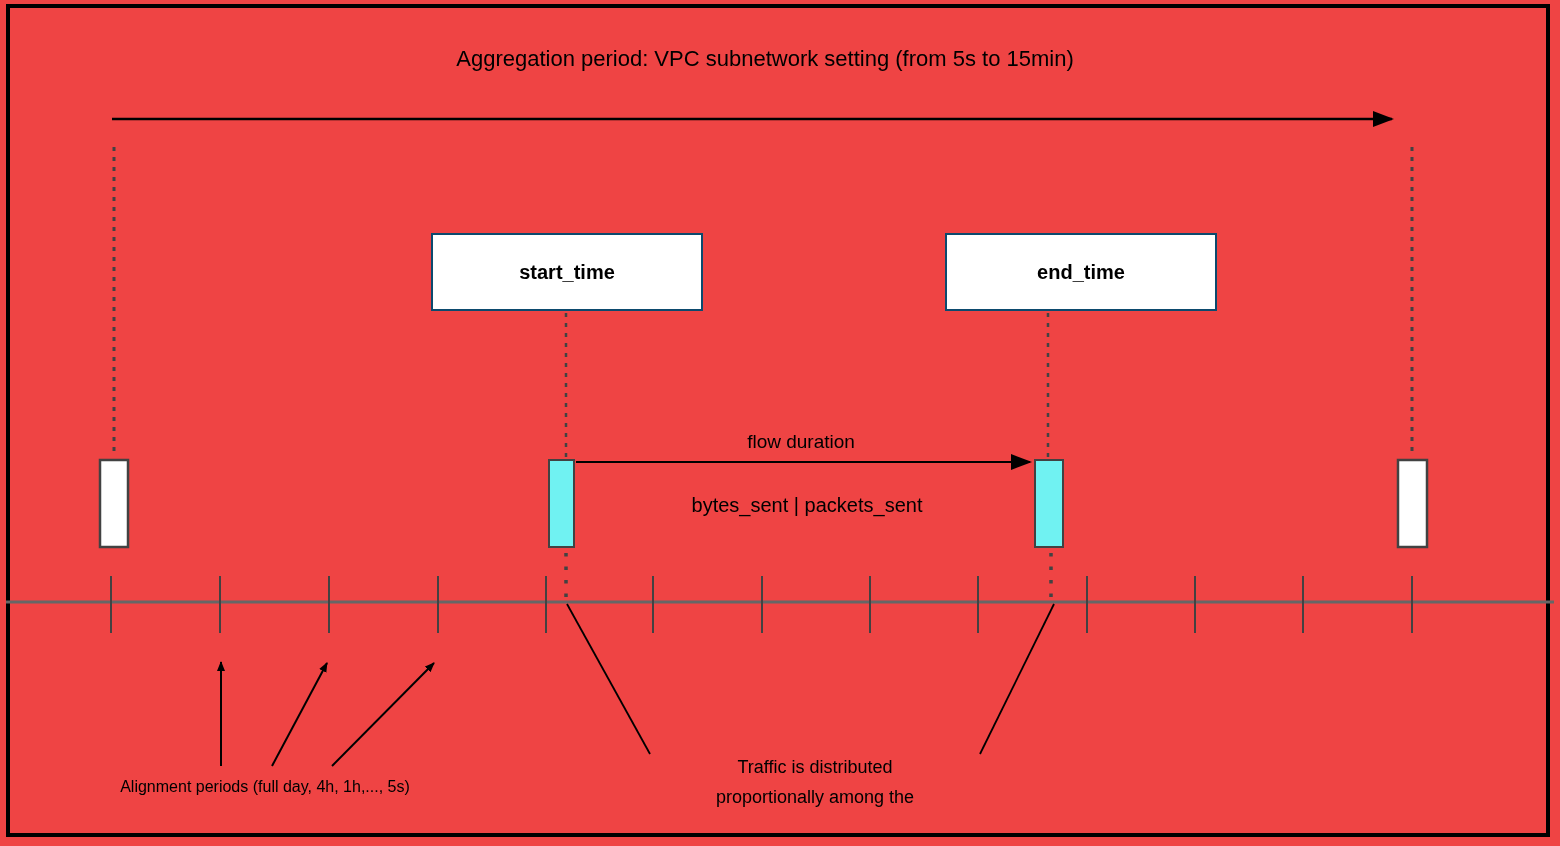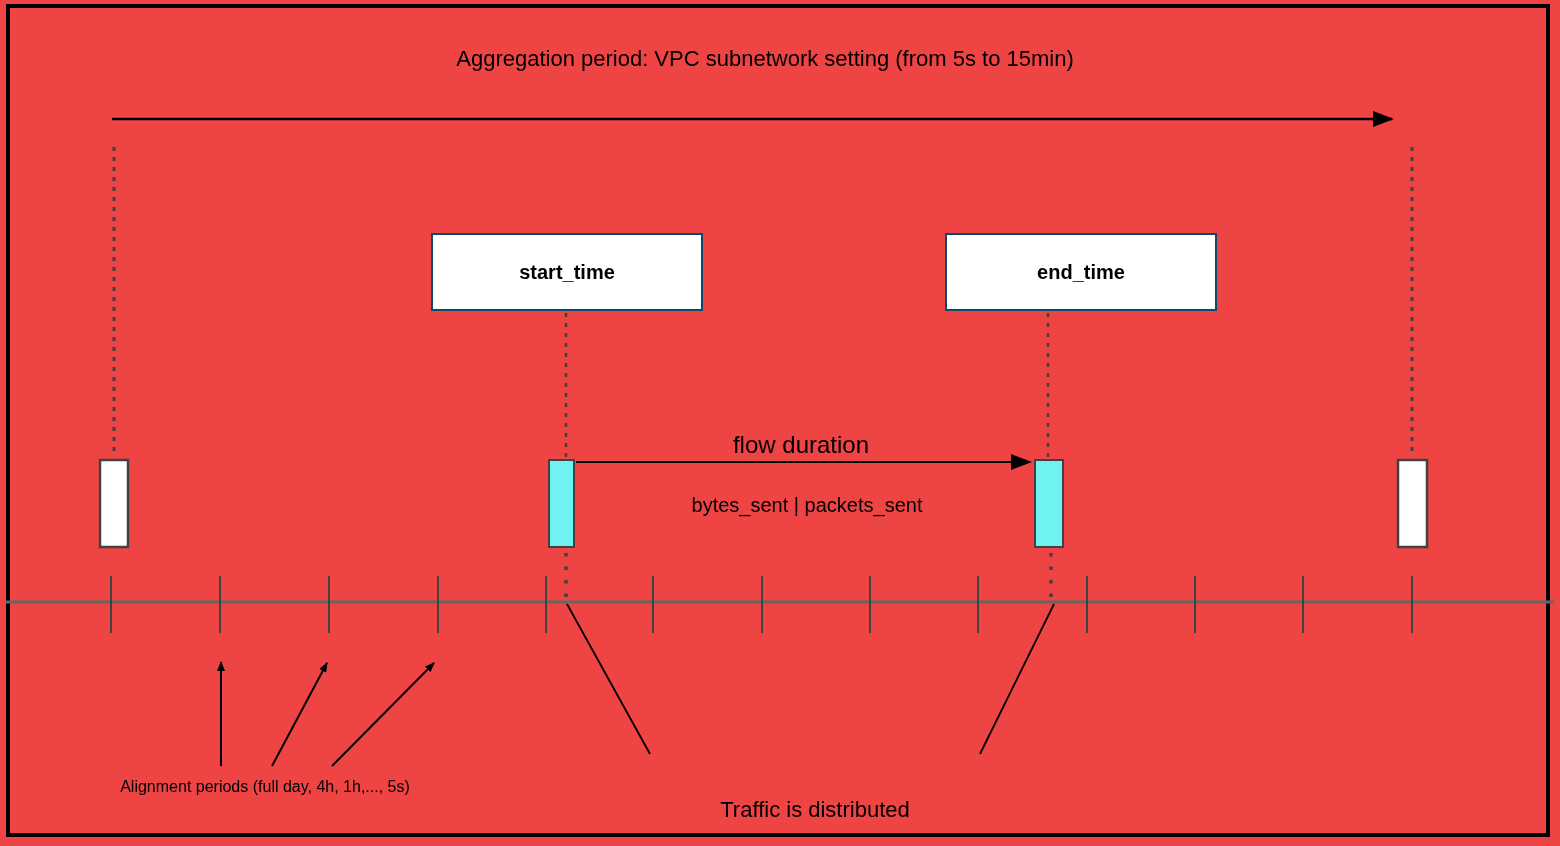--- a/index.html
+++ b/index.html
@@ -12,24 +12,24 @@
   .label{position:absolute;text-align:center;white-space:nowrap;}
   .title{top:46px;left:0;width:1530px;font-size:22px;}
   .timebox{
     position:absolute;top:233px;width:272px;height:78px;background:#fff;
     border:2px solid #0c4a6e;box-sizing:border-box;
     display:flex;align-items:center;justify-content:center;
     font-weight:bold;font-size:20px;
   }
   #start-box{left:431px;}
   #end-box{left:913px;margin-left:32px;}
-  .flow-label{top:431px;left:651px;width:300px;font-size:24px;}
+  .flow-label{top:431px;left:651px;width:300px;font-size:19px;}
   .metrics-label{top:494px;left:657px;width:300px;font-size:20px;font-weight:normal;}
   .alignment-label{top:778px;left:15px;width:500px;font-size:16px;}
-  .traffic-note{top:795px;left:665px;width:300px;font-size:22px;line-height:30px;white-space:nowrap;}
+  .traffic-note{top:752px;left:665px;width:300px;font-size:18px;line-height:30px;white-space:nowrap;}
 </style>
 </head>
 <body>
 
 <div id="canvas">
 
   <div id="frame"></div>
 
   <svg width="1560" height="846" viewBox="0 0 1560 846">
     <defs>
@@ -99,15 +99,16 @@
   </div>
 
   <div class="label flow-label">flow duration</div>
 
   <div class="label metrics-label">bytes_sent | packets_sent</div>
 
   <div class="label alignment-label">Alignment periods (full day, 4h, 1h,..., 5s)</div>
 
   <div class="label traffic-note">
     <div>Traffic is distributed</div>
+    <div>proportionally among the</div>
   </div>
 
 </div>
 
 </body></html>

